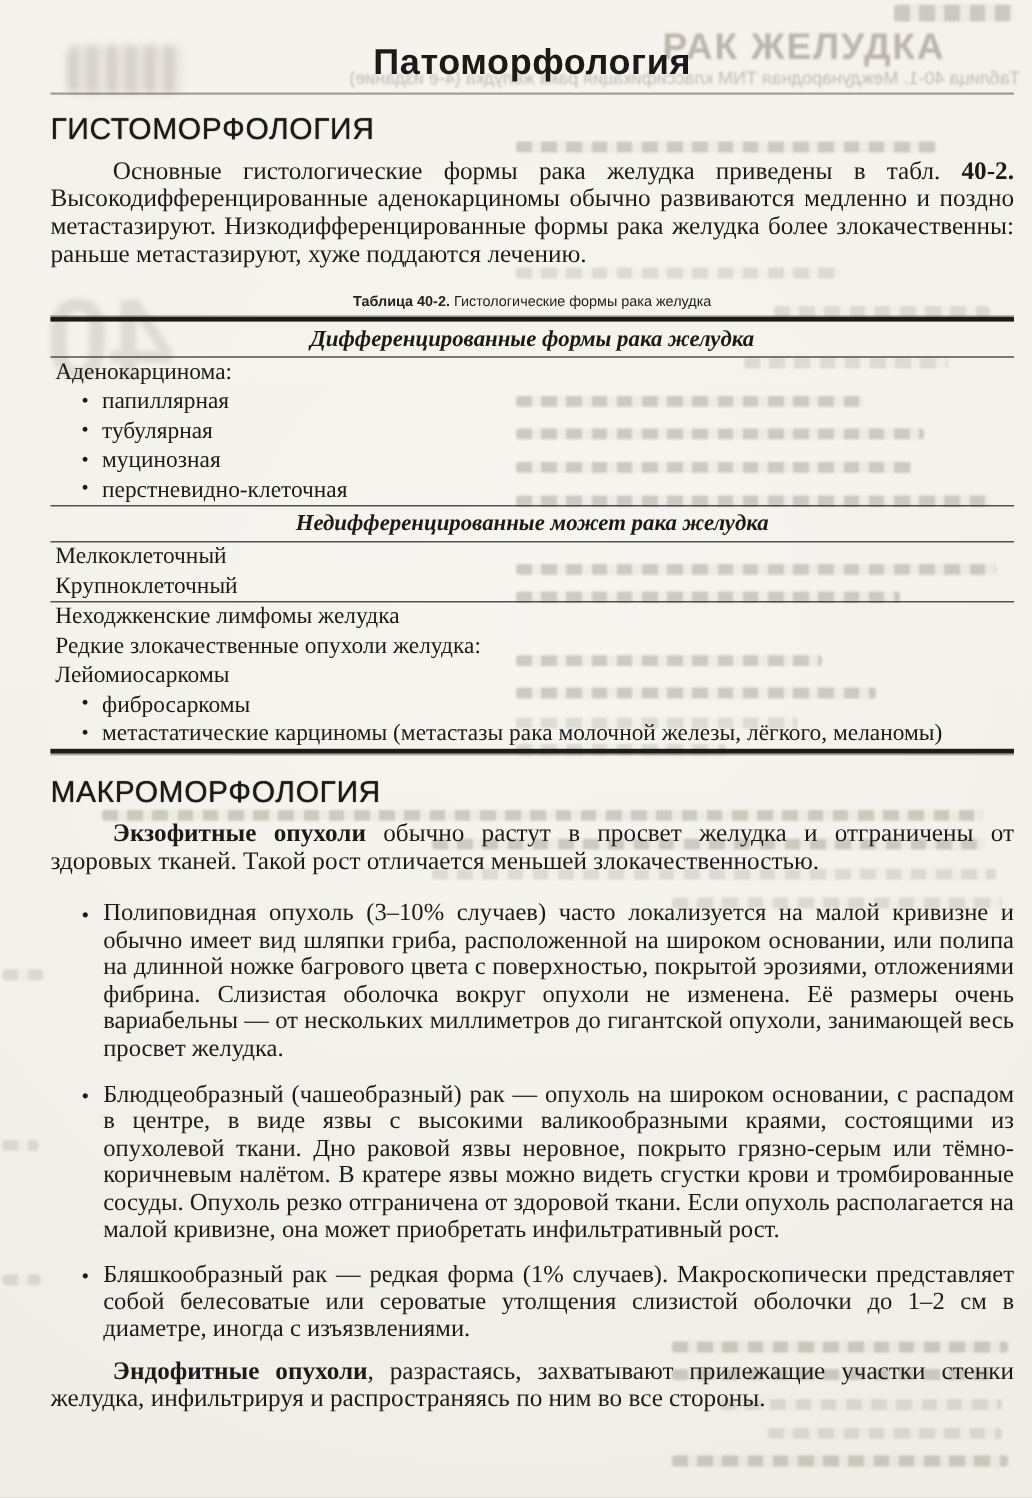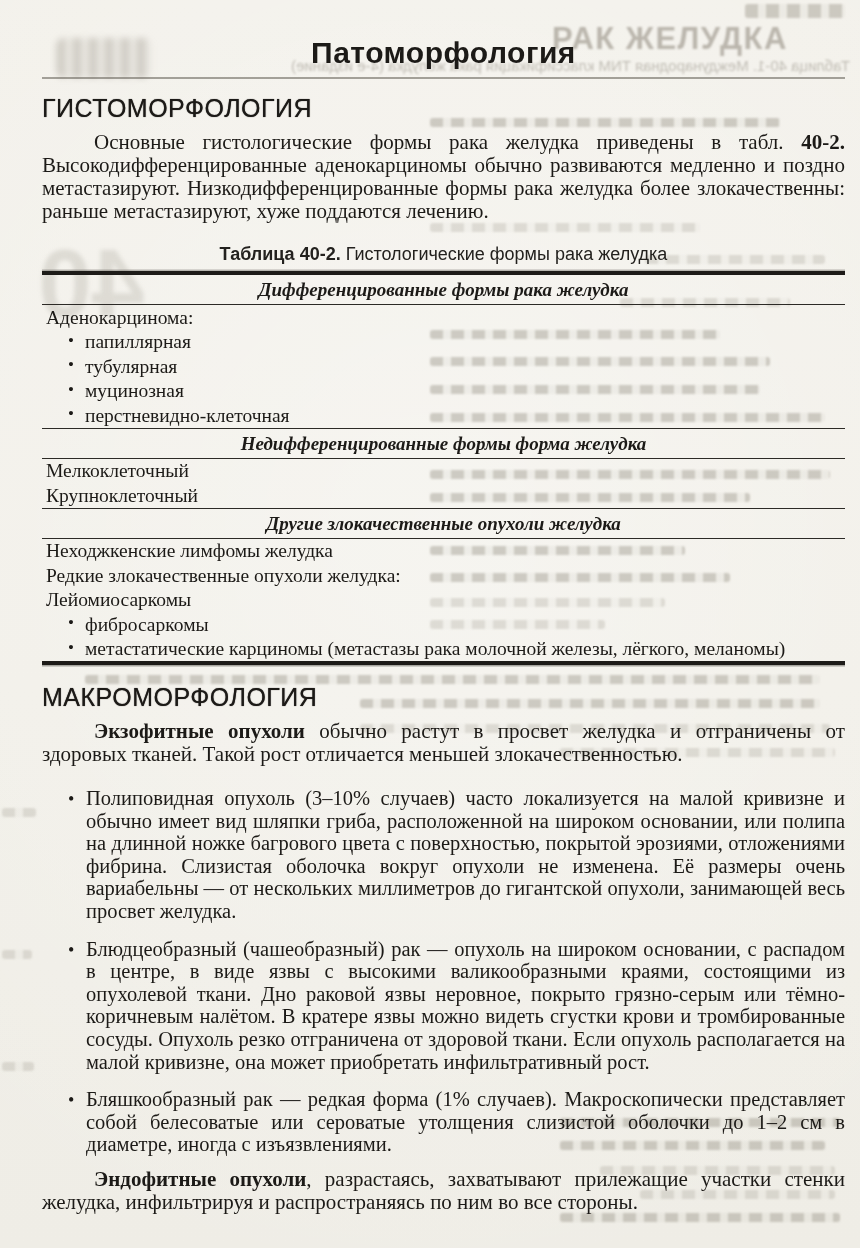--- a/index.html
+++ b/index.html
@@ -66,21 +66,21 @@
     letter-spacing:.5px;text-shadow:0 0 .9px rgba(28,26,23,.9);
   }
   .para{
     margin-top:8px;font-size:21px;line-height:23px;
     text-align:justify;text-indent:52px;
   }
   .para .b{font-weight:bold;}
 
   .tbl-caption{
     margin-top:16px;text-align:center;
-    font-family:"Liberation Sans",sans-serif;font-size:18px;color:#23211e;
+    font-family:"Liberation Sans",sans-serif;font-size:12px;color:#23211e;
   }
   .tbl-caption .b{font-weight:bold;}
 
   .tbl{margin-top:6px;border-top:4px solid #1d1b18;border-bottom:4px solid #1d1b18;
        box-shadow:0 1.5px 0 rgba(90,87,80,.5), 0 -1.5px 0 rgba(90,87,80,.4);}
   .tsec + .tsec{border-top:1.4px solid #2c2a26;}
   .tsec-header{
     text-align:center;font-weight:bold;font-style:italic;font-size:19px;
     padding:4px 0 3px;border-bottom:1.4px solid #2c2a26;
   }
@@ -152,27 +152,26 @@
       <div class="tsec">
         <div class="tsec-header">Дифференцированные формы рака желудка</div>
         <div class="trow">Аденокарцинома:</div>
         <div class="trow bullet"><span class="dot">•</span><span>папиллярная</span></div>
         <div class="trow bullet"><span class="dot">•</span><span>тубулярная</span></div>
         <div class="trow bullet"><span class="dot">•</span><span>муцинозная</span></div>
         <div class="trow bullet"><span class="dot">•</span><span>перстневидно-клеточная</span></div>
       </div>
 
       <div class="tsec">
-        <div class="tsec-header">Недифференцированные формы форма желудка</div>
+        <div class="tsec-header">Недифференцированные может рака желудка</div>
         <div class="trow">Мелкоклеточный</div>
         <div class="trow">Крупноклеточный</div>
       </div>
 
       <div class="tsec">
-        <div class="tsec-header">Другие злокачественные опухоли желудка</div>
         <div class="trow">Неходжкенские лимфомы желудка</div>
         <div class="trow">Редкие злокачественные опухоли желудка:</div>
         <div class="trow">Лейомиосаркомы</div>
         <div class="trow bullet"><span class="dot">•</span><span>фибросаркомы</span></div>
         <div class="trow bullet"><span class="dot">•</span><span>метастатические карциномы (метастазы рака молочной железы, лёгкого, меланомы)</span></div>
       </div>
 
     </div>
 
     <div class="sec-heading" style="margin-top:18px;">МАКРОМОРФОЛОГИЯ</div>

